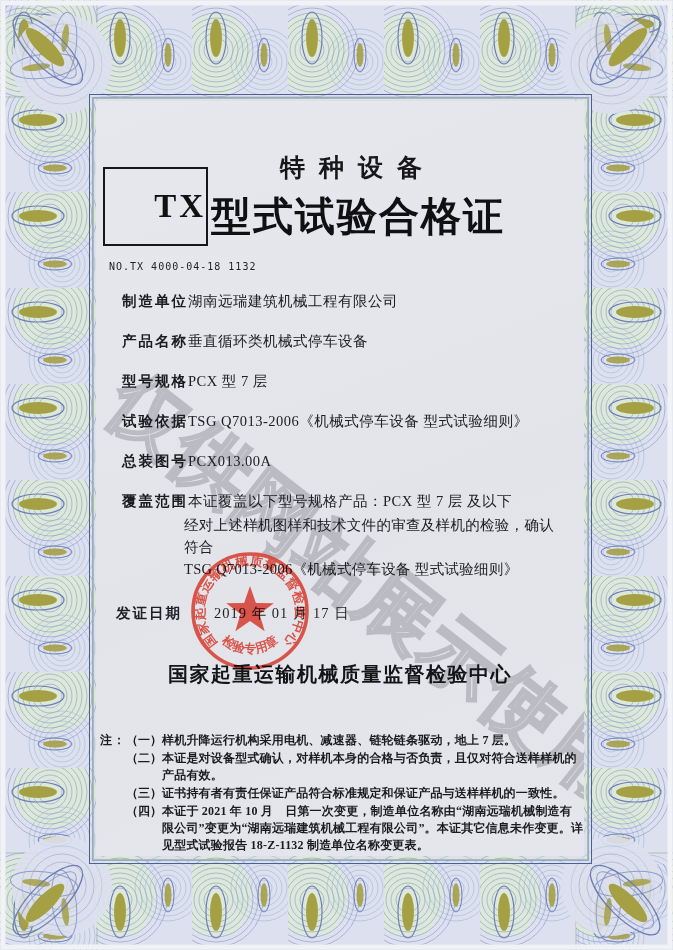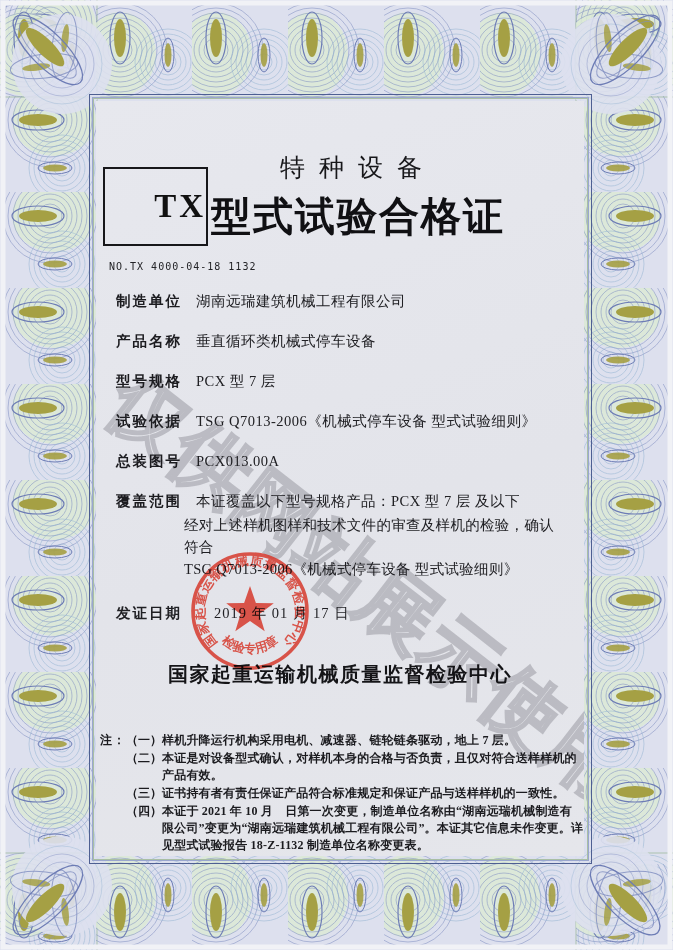--- a/index.html
+++ b/index.html
@@ -34,33 +34,33 @@
   .tx-box{
     position:absolute;left:7px;top:66px;width:101px;height:75px;
     border:2px solid #17171a;display:flex;align-items:center;justify-content:flex-end;
   }
   .tx-box span{
     font-family:"Liberation Serif",serif;font-weight:700;font-size:33px;letter-spacing:3px;color:#111;
   }
   .title-small{
     position:absolute;left:0;right:0;top:50px;text-align:center;
     transform:translateX(18px);
-    font-size:25px;letter-spacing:14px;font-weight:400;color:#17171a;
+    font-size:25px;letter-spacing:14px;font-weight:700;color:#17171a;
   }
   .title-large{
     position:absolute;left:0;right:0;top:82px;text-align:center;
     transform:translateX(18px);
     font-size:40px;letter-spacing:2px;font-weight:600;color:#101013;margin-top:6px;
   }
   .cert-no{
     position:absolute;left:0;right:16px;top:160px;
     transform:translateX(13px);
     font-family:"DejaVu Sans Mono",monospace;font-size:10px;letter-spacing:1px;color:#232327;
   }
-  .fields{position:absolute;left:20px;top:190px;right:4px;}
+  .fields{position:absolute;left:12px;top:190px;right:4px;text-align:right;}
   .field{display:flex;line-height:20px;margin-bottom:20px;font-size:14.5px;}
   .field .flabel{width:80px;flex:0 0 80px;letter-spacing:2px;font-weight:600;color:#1c1c20;}
   .field .fvalue{font-weight:500;letter-spacing:.5px;color:#202024;}
   .statement{
     position:absolute;left:88px;top:413px;width:372px;
     font-size:14.5px;line-height:22px;letter-spacing:.3px;font-weight:500;color:#202024;
   }
   .date-row{position:absolute;left:20px;top:503px;font-size:14.5px;display:flex;}
   .date-row .dlabel{letter-spacing:2px;font-weight:600;margin-right:32px;}
   .date-row .dvalue{font-weight:500;letter-spacing:1px;}

